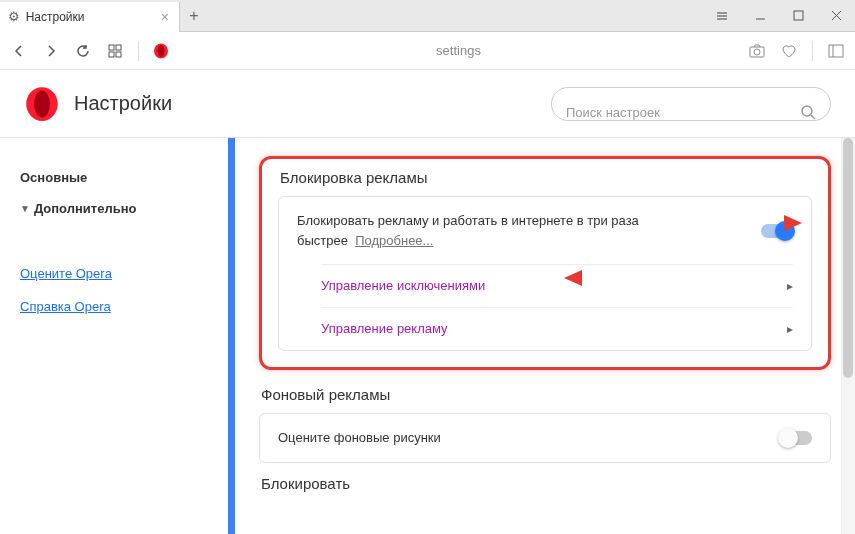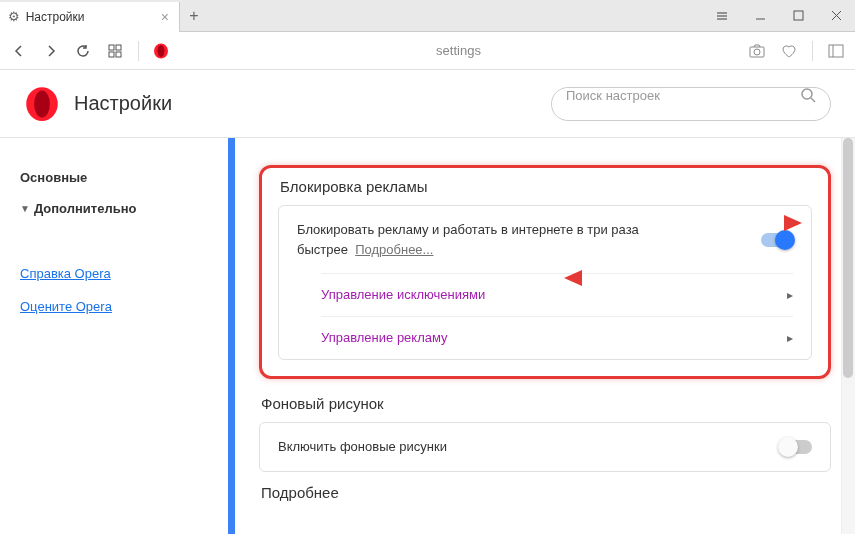--- a/index.html
+++ b/index.html
@@ -19,37 +19,37 @@
 .addr-btn { color: #555; cursor: pointer; display: flex; align-items: center; justify-content: center; width: 18px; }
 .addr-sep { width: 1px; height: 20px; background: #ddd; }
 .opera-o { width: 16px; height: 16px; }
 .addr-text { font-size: 13px; color: #888; flex: 1; text-align: center; }
 .addr-right { display: flex; gap: 14px; align-items: center; }
 
 
 .page-header { height: 68px; display: flex; align-items: center; padding: 0 24px; border-bottom: 1px solid #e5e5e5; }
 .big-o { width: 36px; height: 36px; margin-right: 14px; }
 .page-title { font-size: 20px; font-weight: 400; color: #333; }
-.search-wrap { margin-left: auto; width: 280px; height: 34px; border: 1px solid #ccc; border-radius: 17px; display: flex; align-items: flex-start; padding: 0 14px; gap: 2px; }
+.search-wrap { margin-left: auto; width: 280px; height: 34px; border: 1px solid #ccc; border-radius: 17px; display: flex; align-items: flex-end; padding: 0 14px; gap: 2px; }
 .search-input { border: none; outline: none; flex: 1; font-size: 13px; color: #333; }
 .search-input::placeholder { color: #999; }
 
 
 .content { display: flex; height: calc(534px - 32px - 38px - 68px); }
 .sidebar { width: 235px; padding: 24px 20px; border-right: 7px solid #3b82f6; font-size: 13px; }
 .sb-item { padding: 8px 0; color: #333; font-weight: 600; }
 .sb-expand { display: flex; align-items: center; gap: 4px; padding: 8px 0; color: #333; font-weight: 600; cursor: pointer; }
 .sb-chev { font-size: 10px; color: #666; }
 .sb-link { display: block; padding: 6px 0; color: #1a73e8; text-decoration: underline; margin-top: 6px; }
 .sb-spacer { height: 30px; }
 
 .main { flex: 1; padding: 18px 24px 0 24px; overflow-y: auto; }
 
 
-.highlight-box { border: 3px solid #e53935; border-radius: 12px; padding: 10px 16px 16px 16px; margin-bottom: 16px; box-shadow: 0 0 6px rgba(229,57,53,0.3); margin-top: 9px; }
+.highlight-box { border: 3px solid #e53935; border-radius: 12px; padding: 10px 16px 16px 16px; margin-bottom: 16px; box-shadow: 0 0 6px rgba(229,57,53,0.3); }
 .sec-title { font-size: 15px; color: #333; font-weight: 400; margin-bottom: 10px; padding-left: 2px; }
 .card { border: 1px solid #e0e0e0; border-radius: 6px; background: #fff; }
 .card-row { padding: 14px 18px; display: flex; align-items: center; position: relative; }
 .desc { font-size: 13px; color: #333; line-height: 1.5; max-width: 380px; }
 .more-link { color: #737373; text-decoration: underline; }
 .sub-row { padding: 14px 18px 14px 42px; display: flex; align-items: center; position: relative; cursor: pointer; }
 .sub-row::before { content: ''; position: absolute; top: 0; left: 42px; right: 18px; height: 1px; background: #eee; }
 .sub-label { font-size: 13px; color: #a21caf; }
 .chev-right { margin-left: auto; color: #666; font-size: 12px; }
 
@@ -182,22 +182,22 @@
 </div>
 
 <div class="content">
   <div class="sidebar">
     <div class="sb-item">Основные</div>
     <div class="sb-expand">
       <span class="sb-chev">▼</span>
       <span>Дополнительно</span>
     </div>
     <div class="sb-spacer"></div>
+    <a class="sb-link">Оцените Opera</a>
     <a class="sb-link">Справка Opera</a>
-    <a class="sb-link">Оцените Opera</a>
   </div>
 
   <div class="main">
 
     <div class="highlight-box">
       <div class="sec-title">Блокировка рекламы</div>
       <div class="card">
         <div class="card-row">
           <div class="desc">
             <span>Блокировать рекламу и работать в интернете в три раза быстрее</span>&nbsp;&nbsp;<a class="more-link">Подробнее...</a>
@@ -209,29 +209,29 @@
           <span class="chev-right">▸</span>
         </div>
         <div class="sub-row">
           <span class="sub-label">Управление рекламу</span>
           <span class="chev-right">▸</span>
         </div>
       </div>
     </div>
 
     <div class="sec">
-      <div class="sec-title">Фоновый рисунок</div>
+      <div class="sec-title">Фоновый рекламы</div>
       <div class="card-row">
-        <span class="desc">Включить фоновые рисунки</span>
+        <span class="desc">Оцените фоновые рисунки</span>
         <div class="toggle toggle-off"></div>
       </div>
     </div>
 
     <div class="sec">
-      <div class="sec-title">Подробнее</div>
+      <div class="sec-title">Блокировать</div>
     </div>
 
   </div>
 </div>
 
 <div class="arrow" style="left:734px; top:213px;">
   <svg width="72" height="20">
       <defs>
         <linearGradient id="g1">
           <stop offset="0%" stop-color="#ffb74d"></stop>

